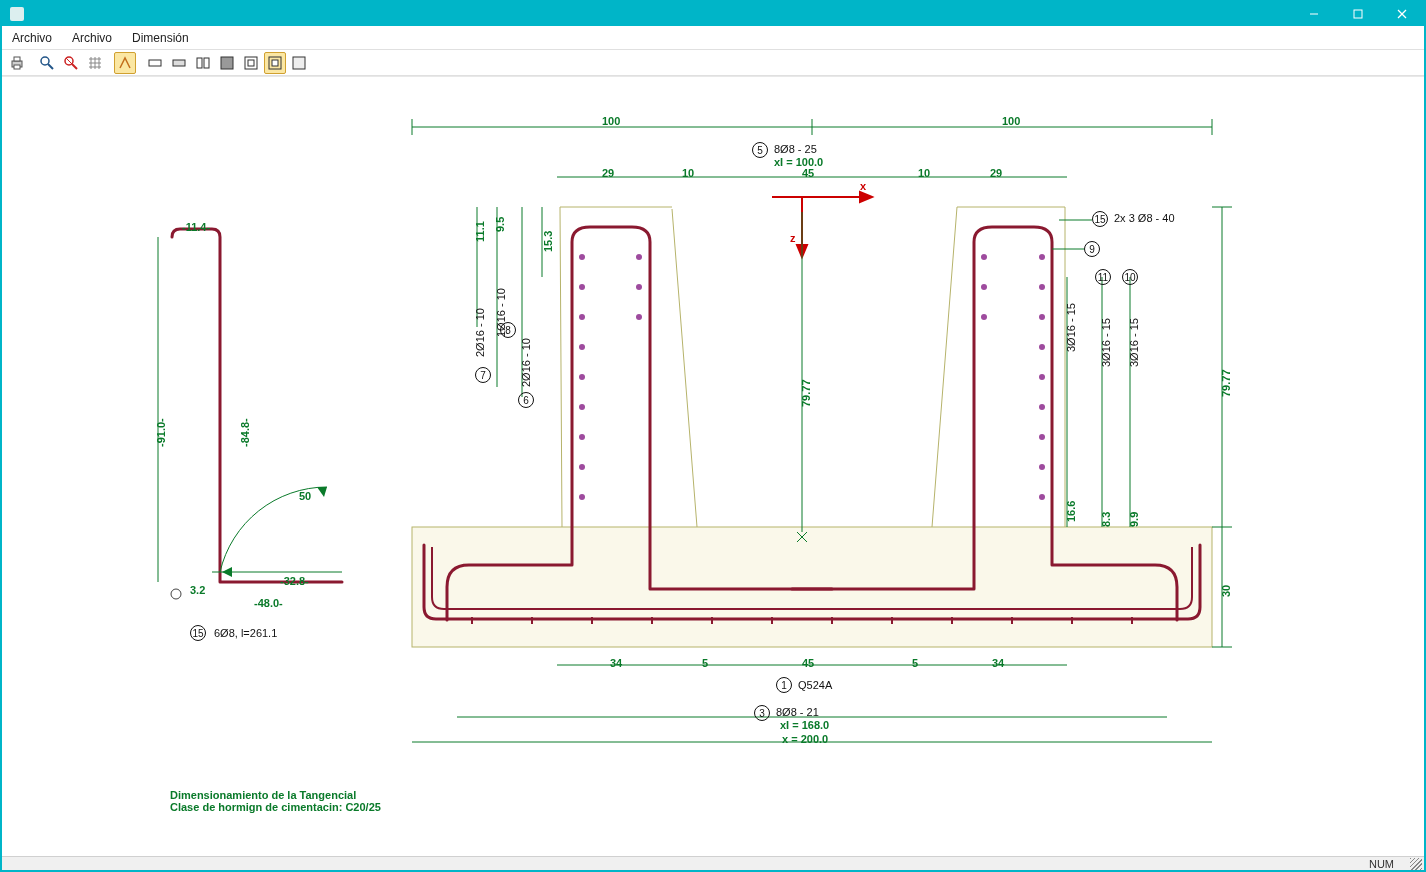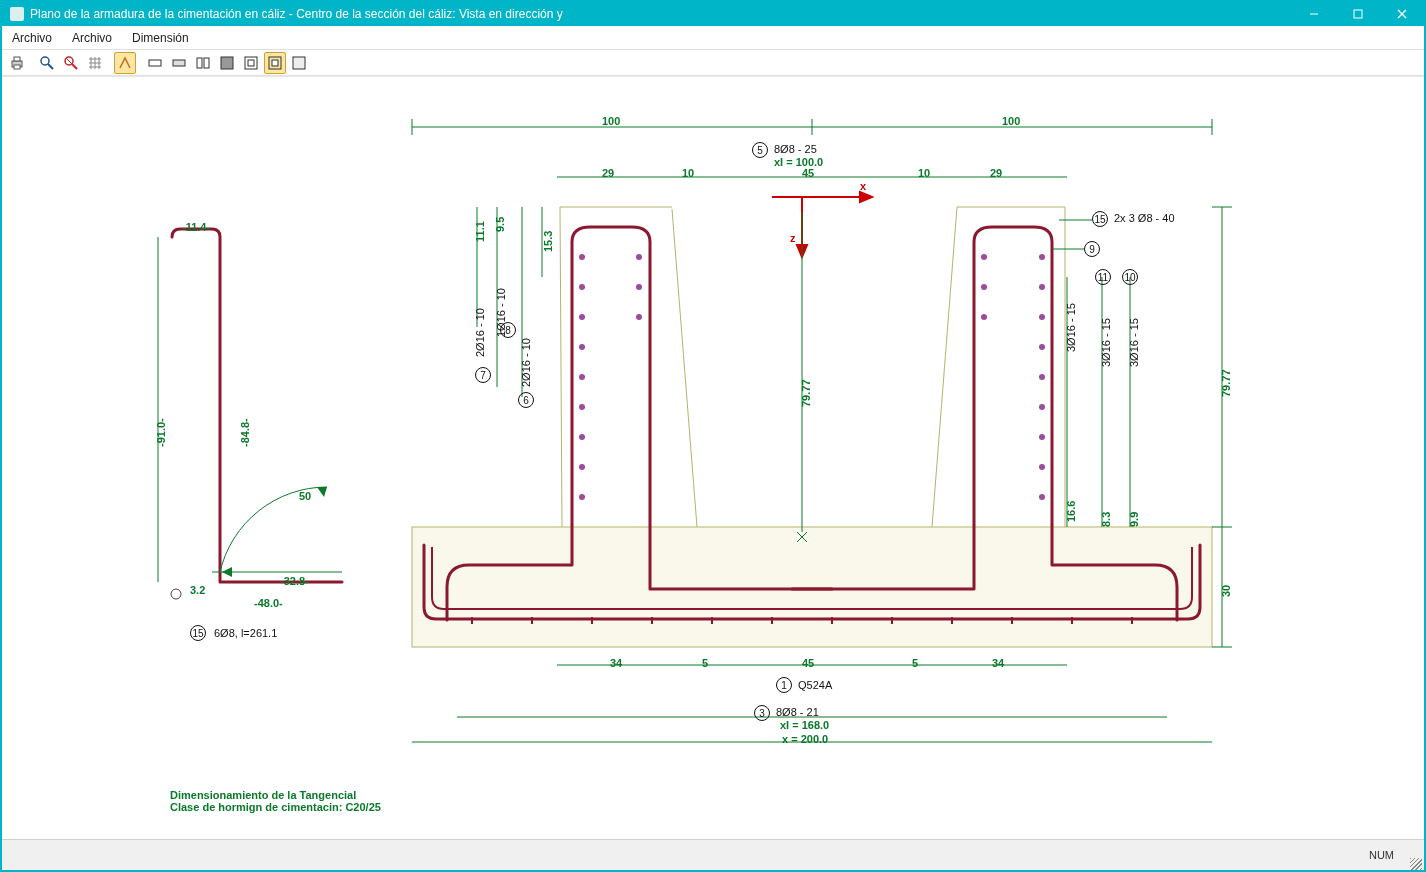--- a/index.html
+++ b/index.html
@@ -9,21 +9,21 @@
 .titlebar .controls{position:absolute;right:0;top:0;height:100%;display:flex;}
 .titlebar .controls div{width:44px;display:flex;align-items:center;justify-content:center;font-size:11px;cursor:pointer;}
 .menubar{background:#fff;border-bottom:1px solid #e0e0e0;height:24px;display:flex;align-items:center;font-size:12px;color:#222;}
 .menubar div{padding:0 10px;cursor:pointer;}
 .toolbar{background:#fff;border-bottom:1px solid #e0e0e0;height:26px;display:flex;align-items:center;padding:0 4px;gap:2px;}
 .toolbar .btn{width:22px;height:22px;border:1px solid transparent;display:flex;align-items:center;justify-content:center;cursor:pointer;font-size:11px;border-radius:2px;}
 .toolbar .btn.active{background:#fbe7a3;border-color:#d0a030;}
 .toolbar .btn svg{width:16px;height:16px;}
 .toolbar .sep{width:4px;}
 .canvas{flex:1;background:#fff;position:relative;overflow:hidden;border-top:1px solid #e8e8e8;}
-.statusbar{height:31px;border-top:1px solid #d0d0d0;background:#f0f0f0;display:flex;align-items:center;justify-content:flex-end;padding:0 30px;font-size:11px;color:#333;}
+.statusbar{height:14px;border-top:1px solid #d0d0d0;background:#f0f0f0;display:flex;align-items:center;justify-content:flex-end;padding:0 30px;font-size:11px;color:#333;}
 .grip{position:absolute;right:4px;bottom:2px;width:12px;height:12px;background:repeating-linear-gradient(135deg,#888 0 1px,transparent 1px 3px);}
 
 .stage{position:relative;width:100%;height:100%;}
 .t{position:absolute;font-size:11px;color:#0a7a2a;font-weight:bold;white-space:nowrap;}
 .tk{position:absolute;font-size:11px;color:#111;white-space:nowrap;}
 .v{transform:rotate(-90deg);transform-origin:left top;}
 .circ{position:absolute;width:16px;height:16px;border:1px solid #111;border-radius:50%;font-size:10px;color:#111;display:flex;align-items:center;justify-content:center;}
 
 .rb{stroke:#8a1930;stroke-width:3;fill:none;stroke-linecap:round;stroke-linejoin:round;}
 .rb2{stroke:#8a1930;stroke-width:2;fill:none;}
@@ -31,21 +31,20 @@
 .fout{fill:#faf8ea;stroke:#b6b36b;stroke-width:1;}
 .dot{fill:#9e4b9e;}
 .axis{stroke:#c00;stroke-width:2;fill:#c00;}
 .green{stroke:#0a7a2a;stroke-width:1;fill:none;}
 </style>
 </head>
 <body>
 
 <div class="titlebar">
   <div class="icon-app"></div>
-  <span>Plano de la armadura de la cimentación en cáliz - Centro de la sección del cáliz: Vista en dirección y</span>
   <div class="controls">
     <div>
       <svg width="10" height="10">
           <line x1="1" y1="5" x2="9" y2="5" stroke="#fff" stroke-width="1"></line>
         </svg>
     </div>
     <div>
       <svg width="10" height="10">
           <rect x="1" y="1" width="8" height="8" stroke="#fff" fill="none" stroke-width="1"></rect>
         </svg>

